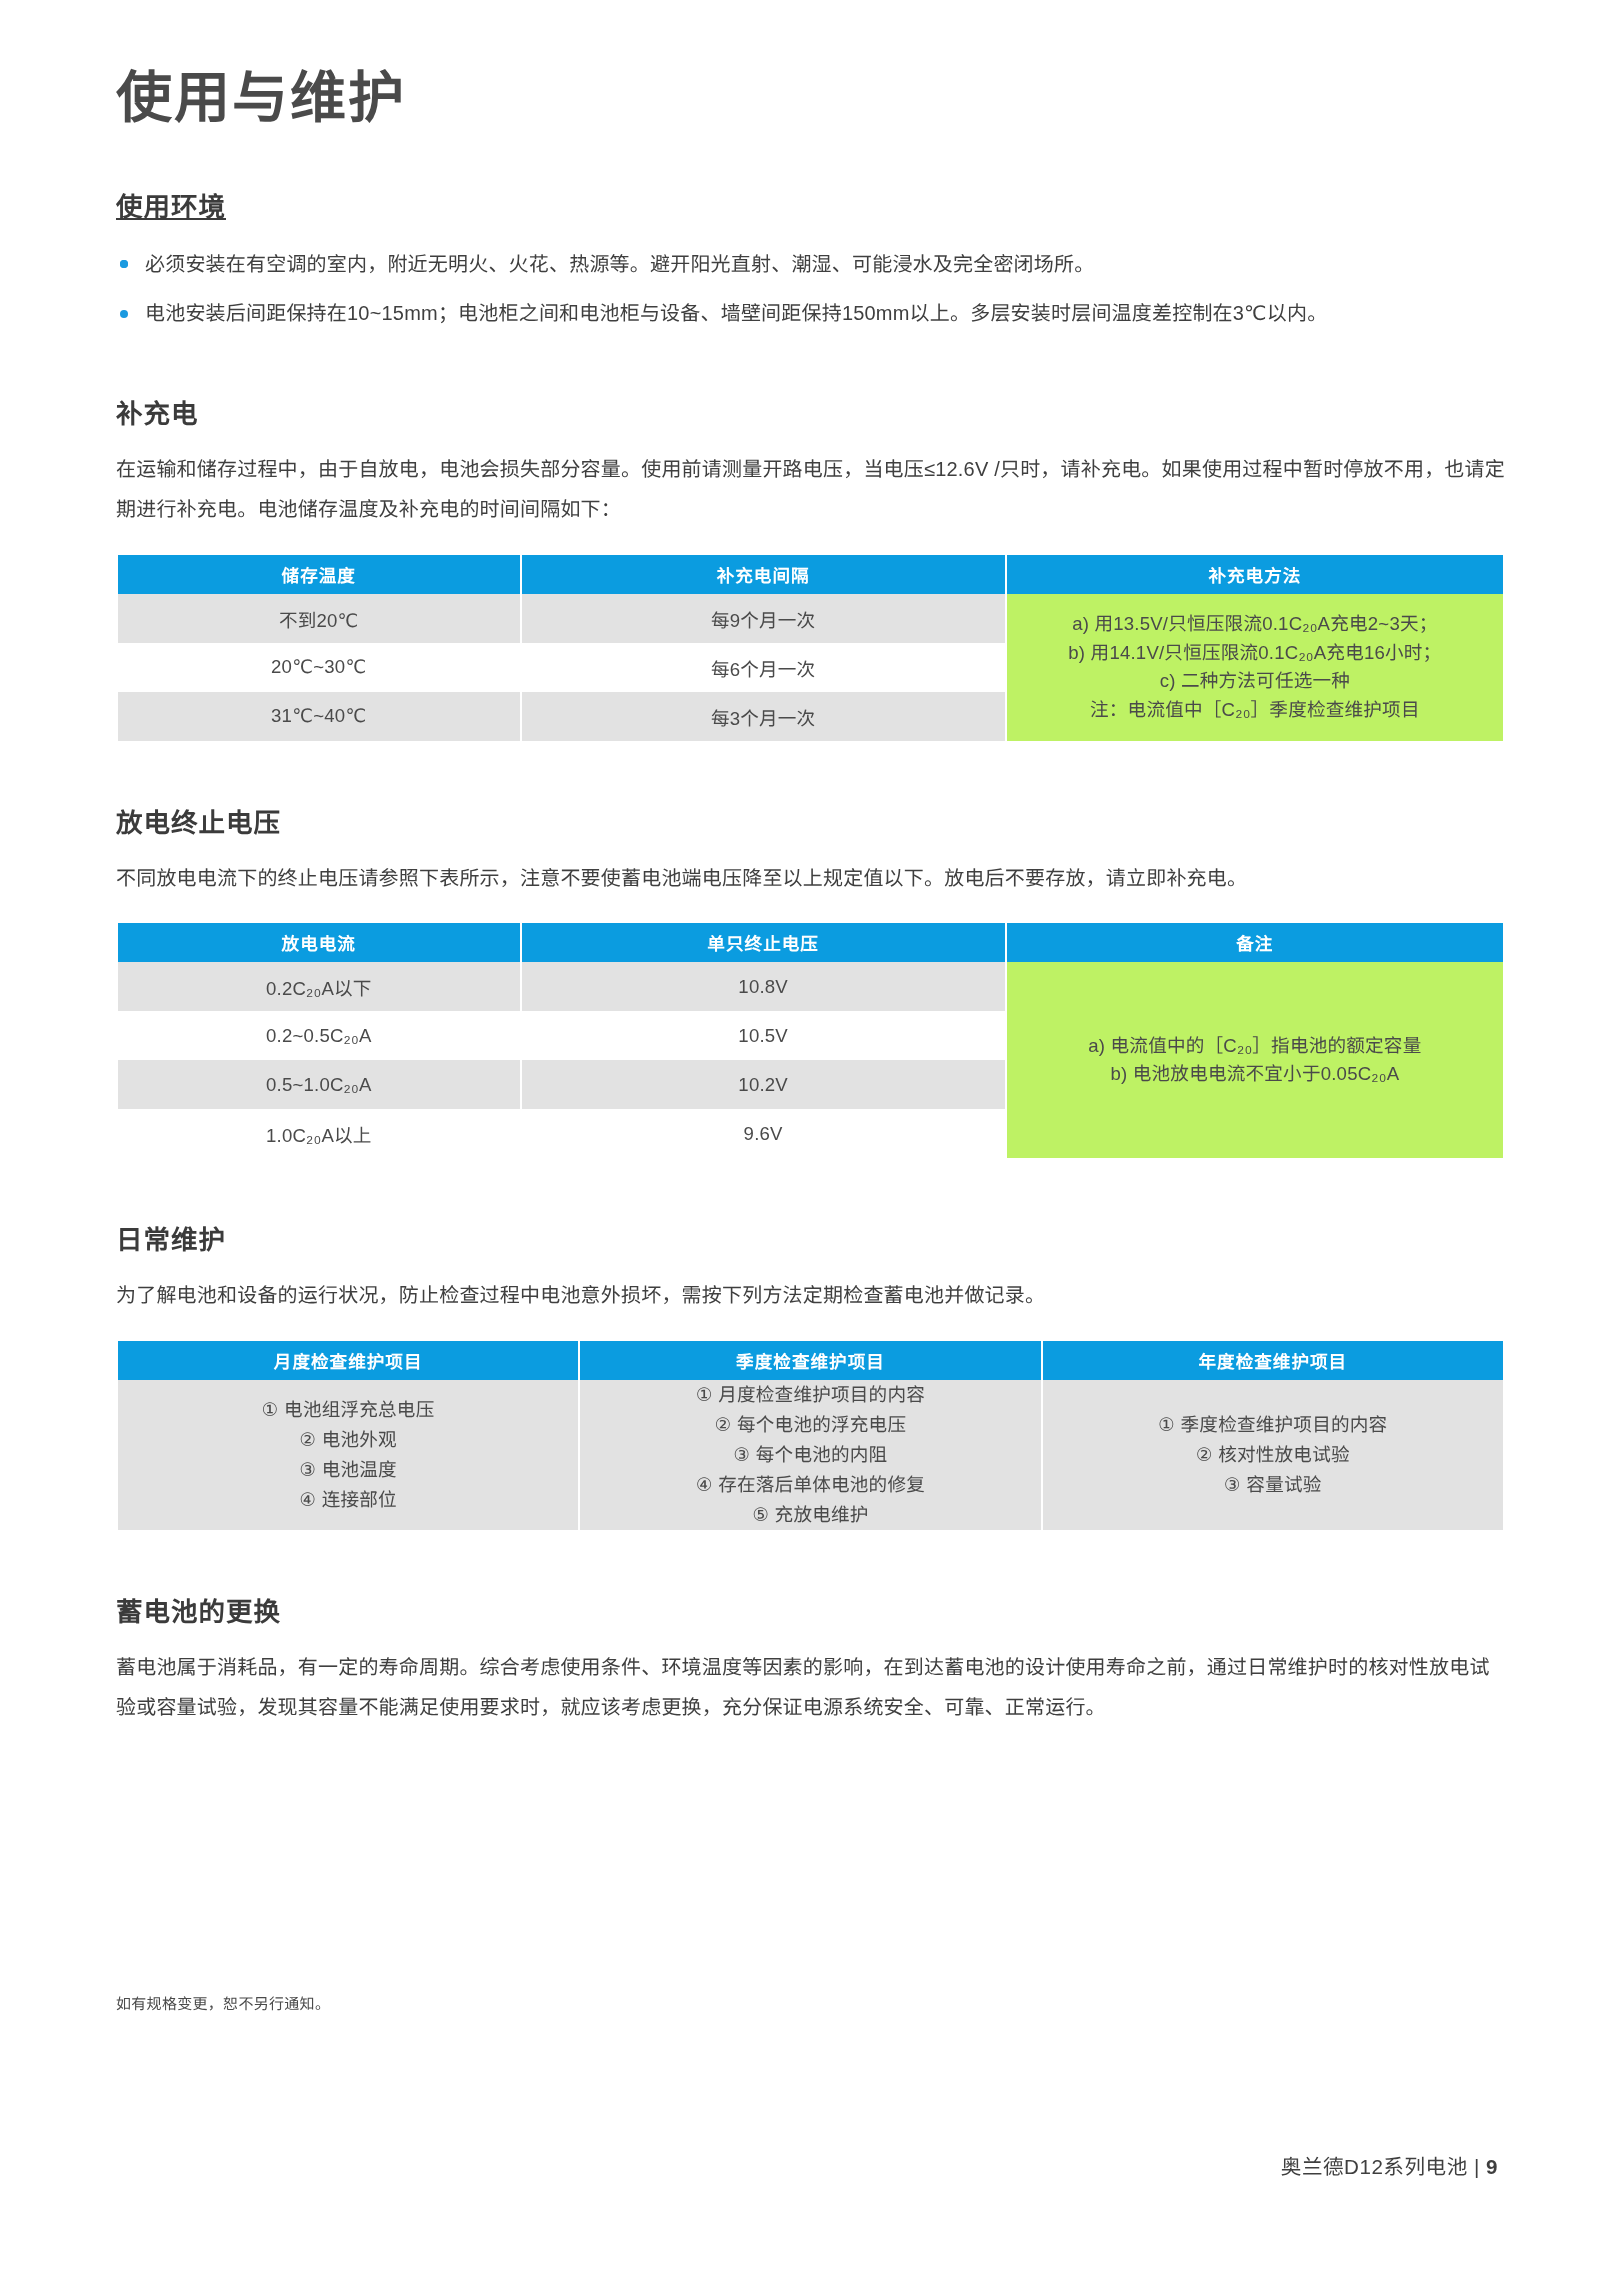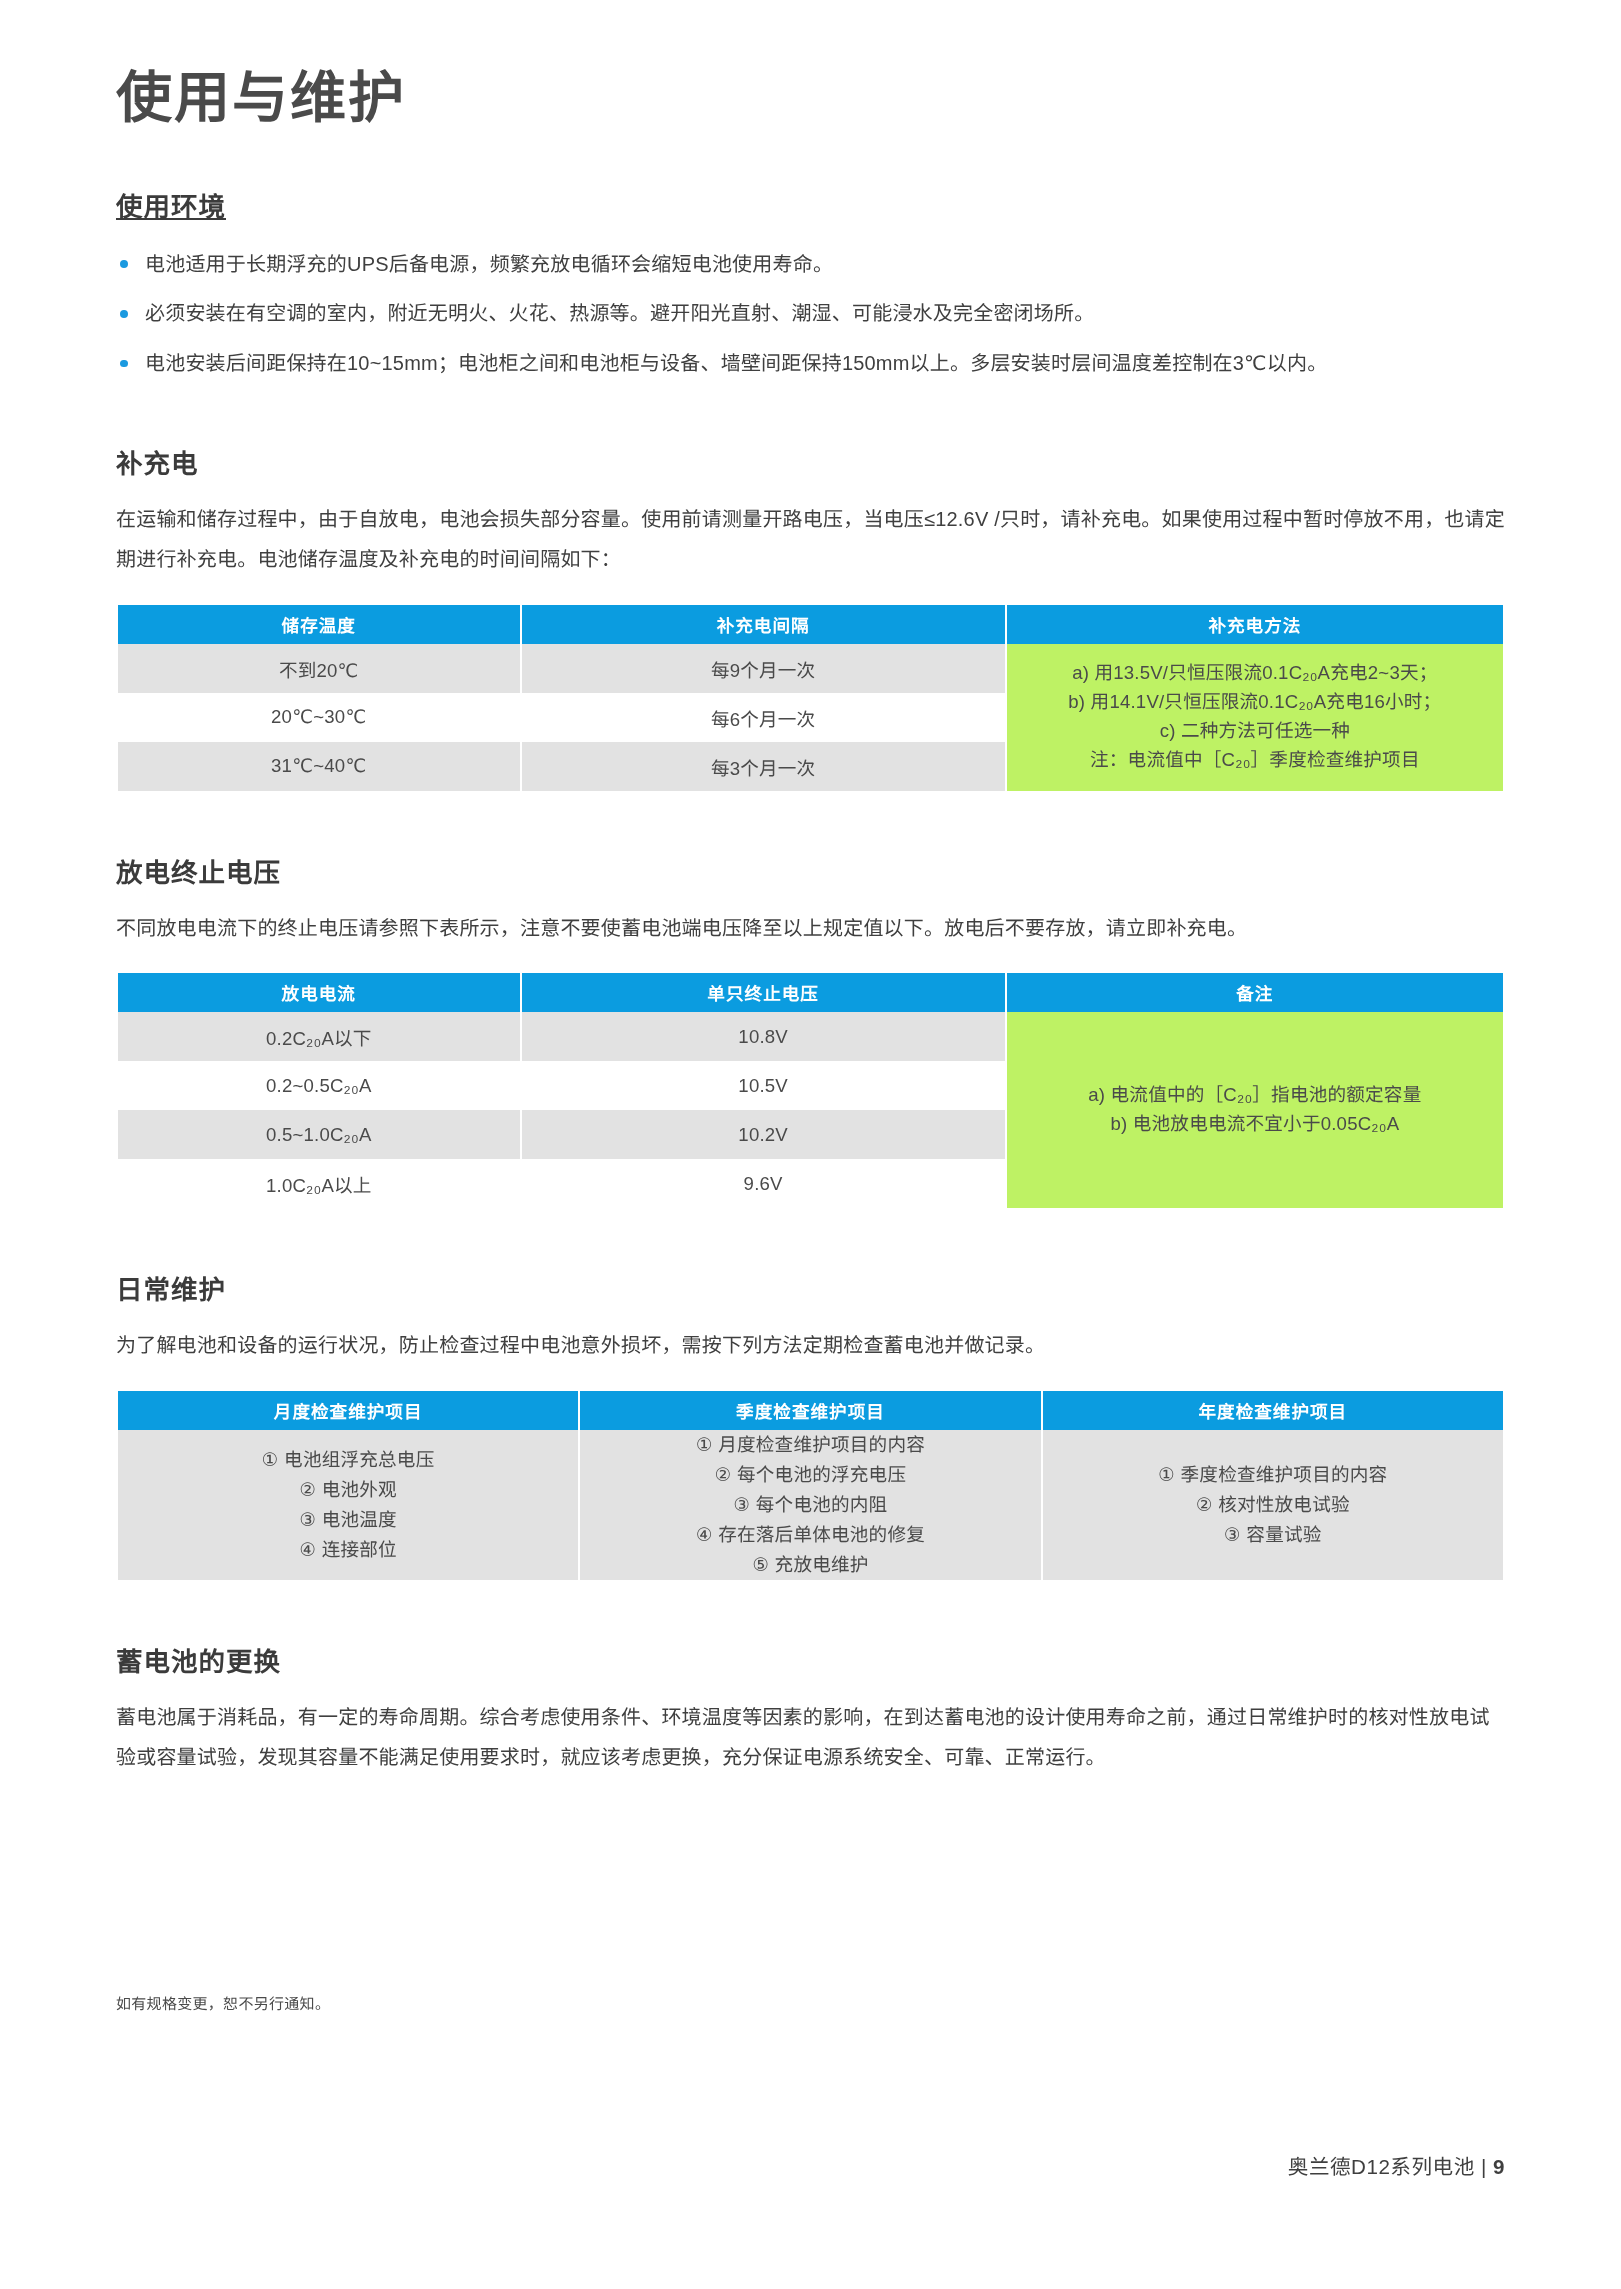--- a/index.html
+++ b/index.html
@@ -141,41 +141,40 @@
   .disclaimer {
     position: absolute;
     left: 116px;
     bottom: 277px;
     font-size: 15px;
     color: #4a4a4a;
     letter-spacing: 0.3px;
   }
   .footer {
     position: absolute;
-    right: 116px;
+    right: 123px;
     bottom: 110px;
     font-size: 20.6px;
     color: #3f3f3f;
     letter-spacing: 0.5px;
   }
   .footer .page-num { font-weight: bold; }
 </style>
 </head>
 <body>
 
 <div class="page">
 
   <h1 class="doc-title">使用与维护</h1>
 
   <h2 class="section-title sec-gap-1">使用环境</h2>
 
   <ul class="bullets">
     <li>
       <span class="bullet-dot"></span>
-      <span>电池适用于长期浮充的UPS后备电源，频繁充放电循环会缩短电池使用寿命。</span>
     </li>
     <li>
       <span class="bullet-dot"></span>
       <span>必须安装在有空调的室内，附近无明火、火花、热源等。避开阳光直射、潮湿、可能浸水及完全密闭场所。</span>
     </li>
     <li>
       <span class="bullet-dot"></span>
       <span>电池安装后间距保持在10~15mm；电池柜之间和电池柜与设备、墙壁间距保持150mm以上。多层安装时层间温度差控制在3℃以内。</span>
     </li>
   </ul>

